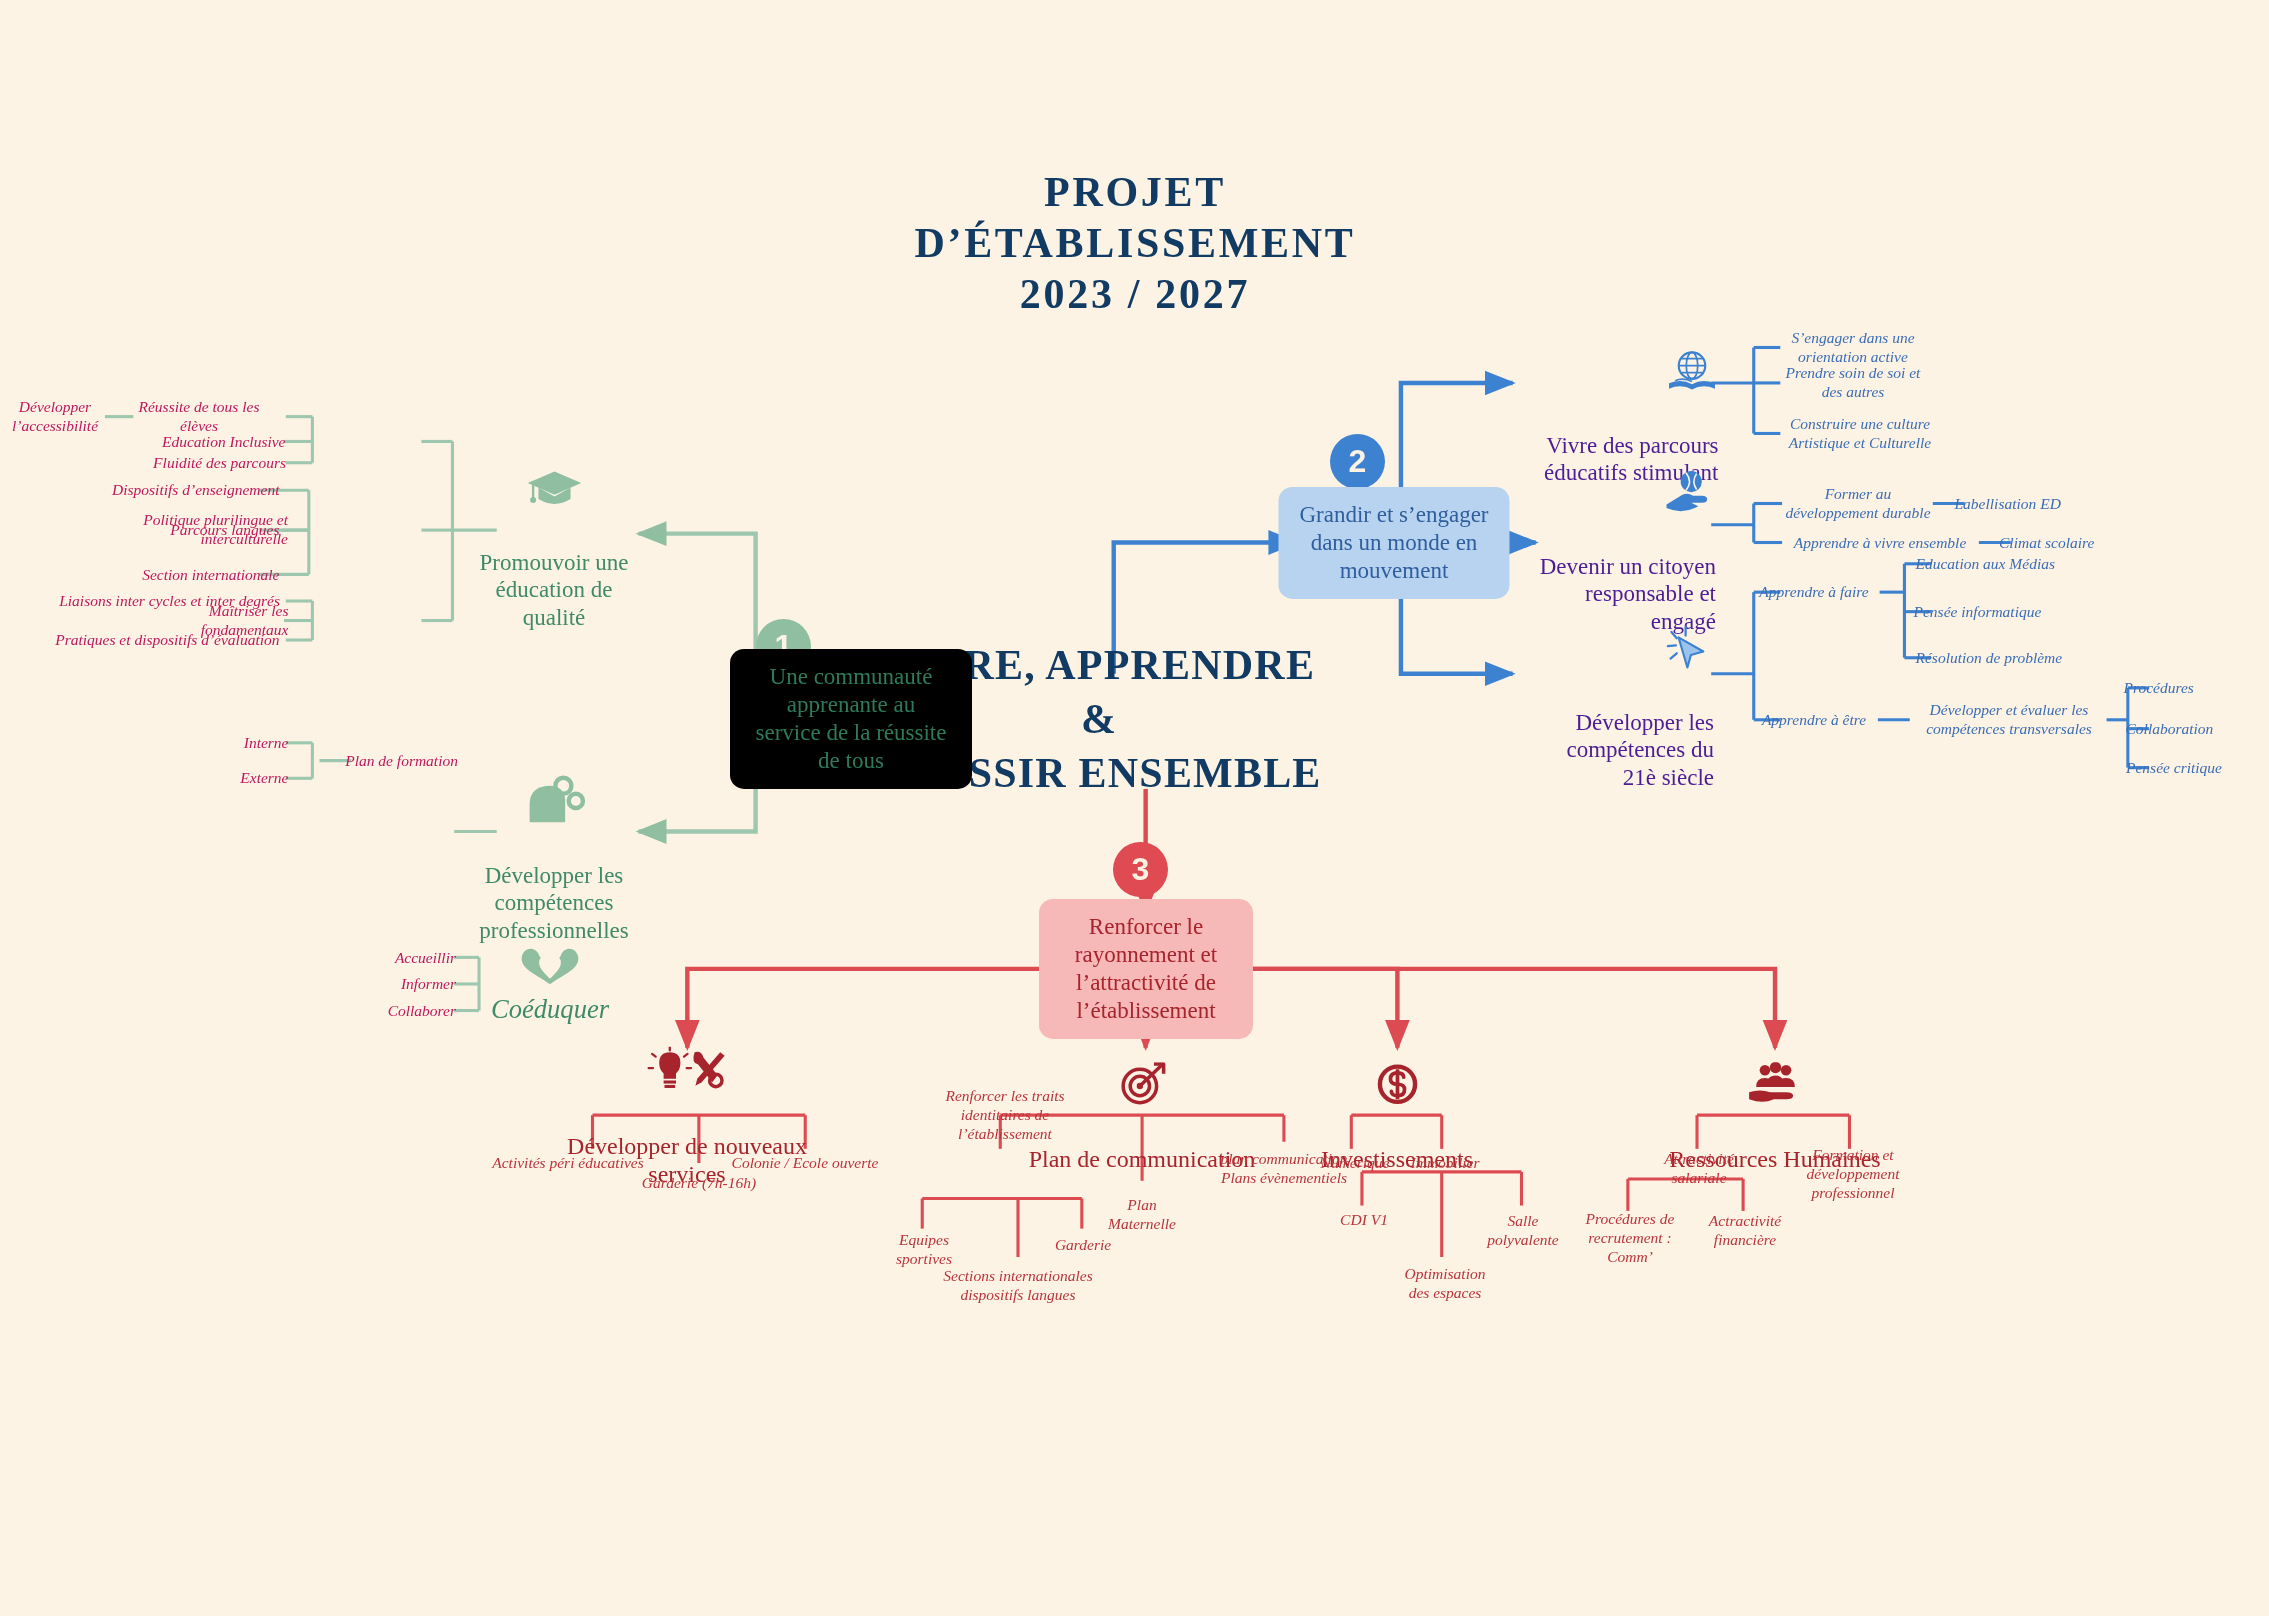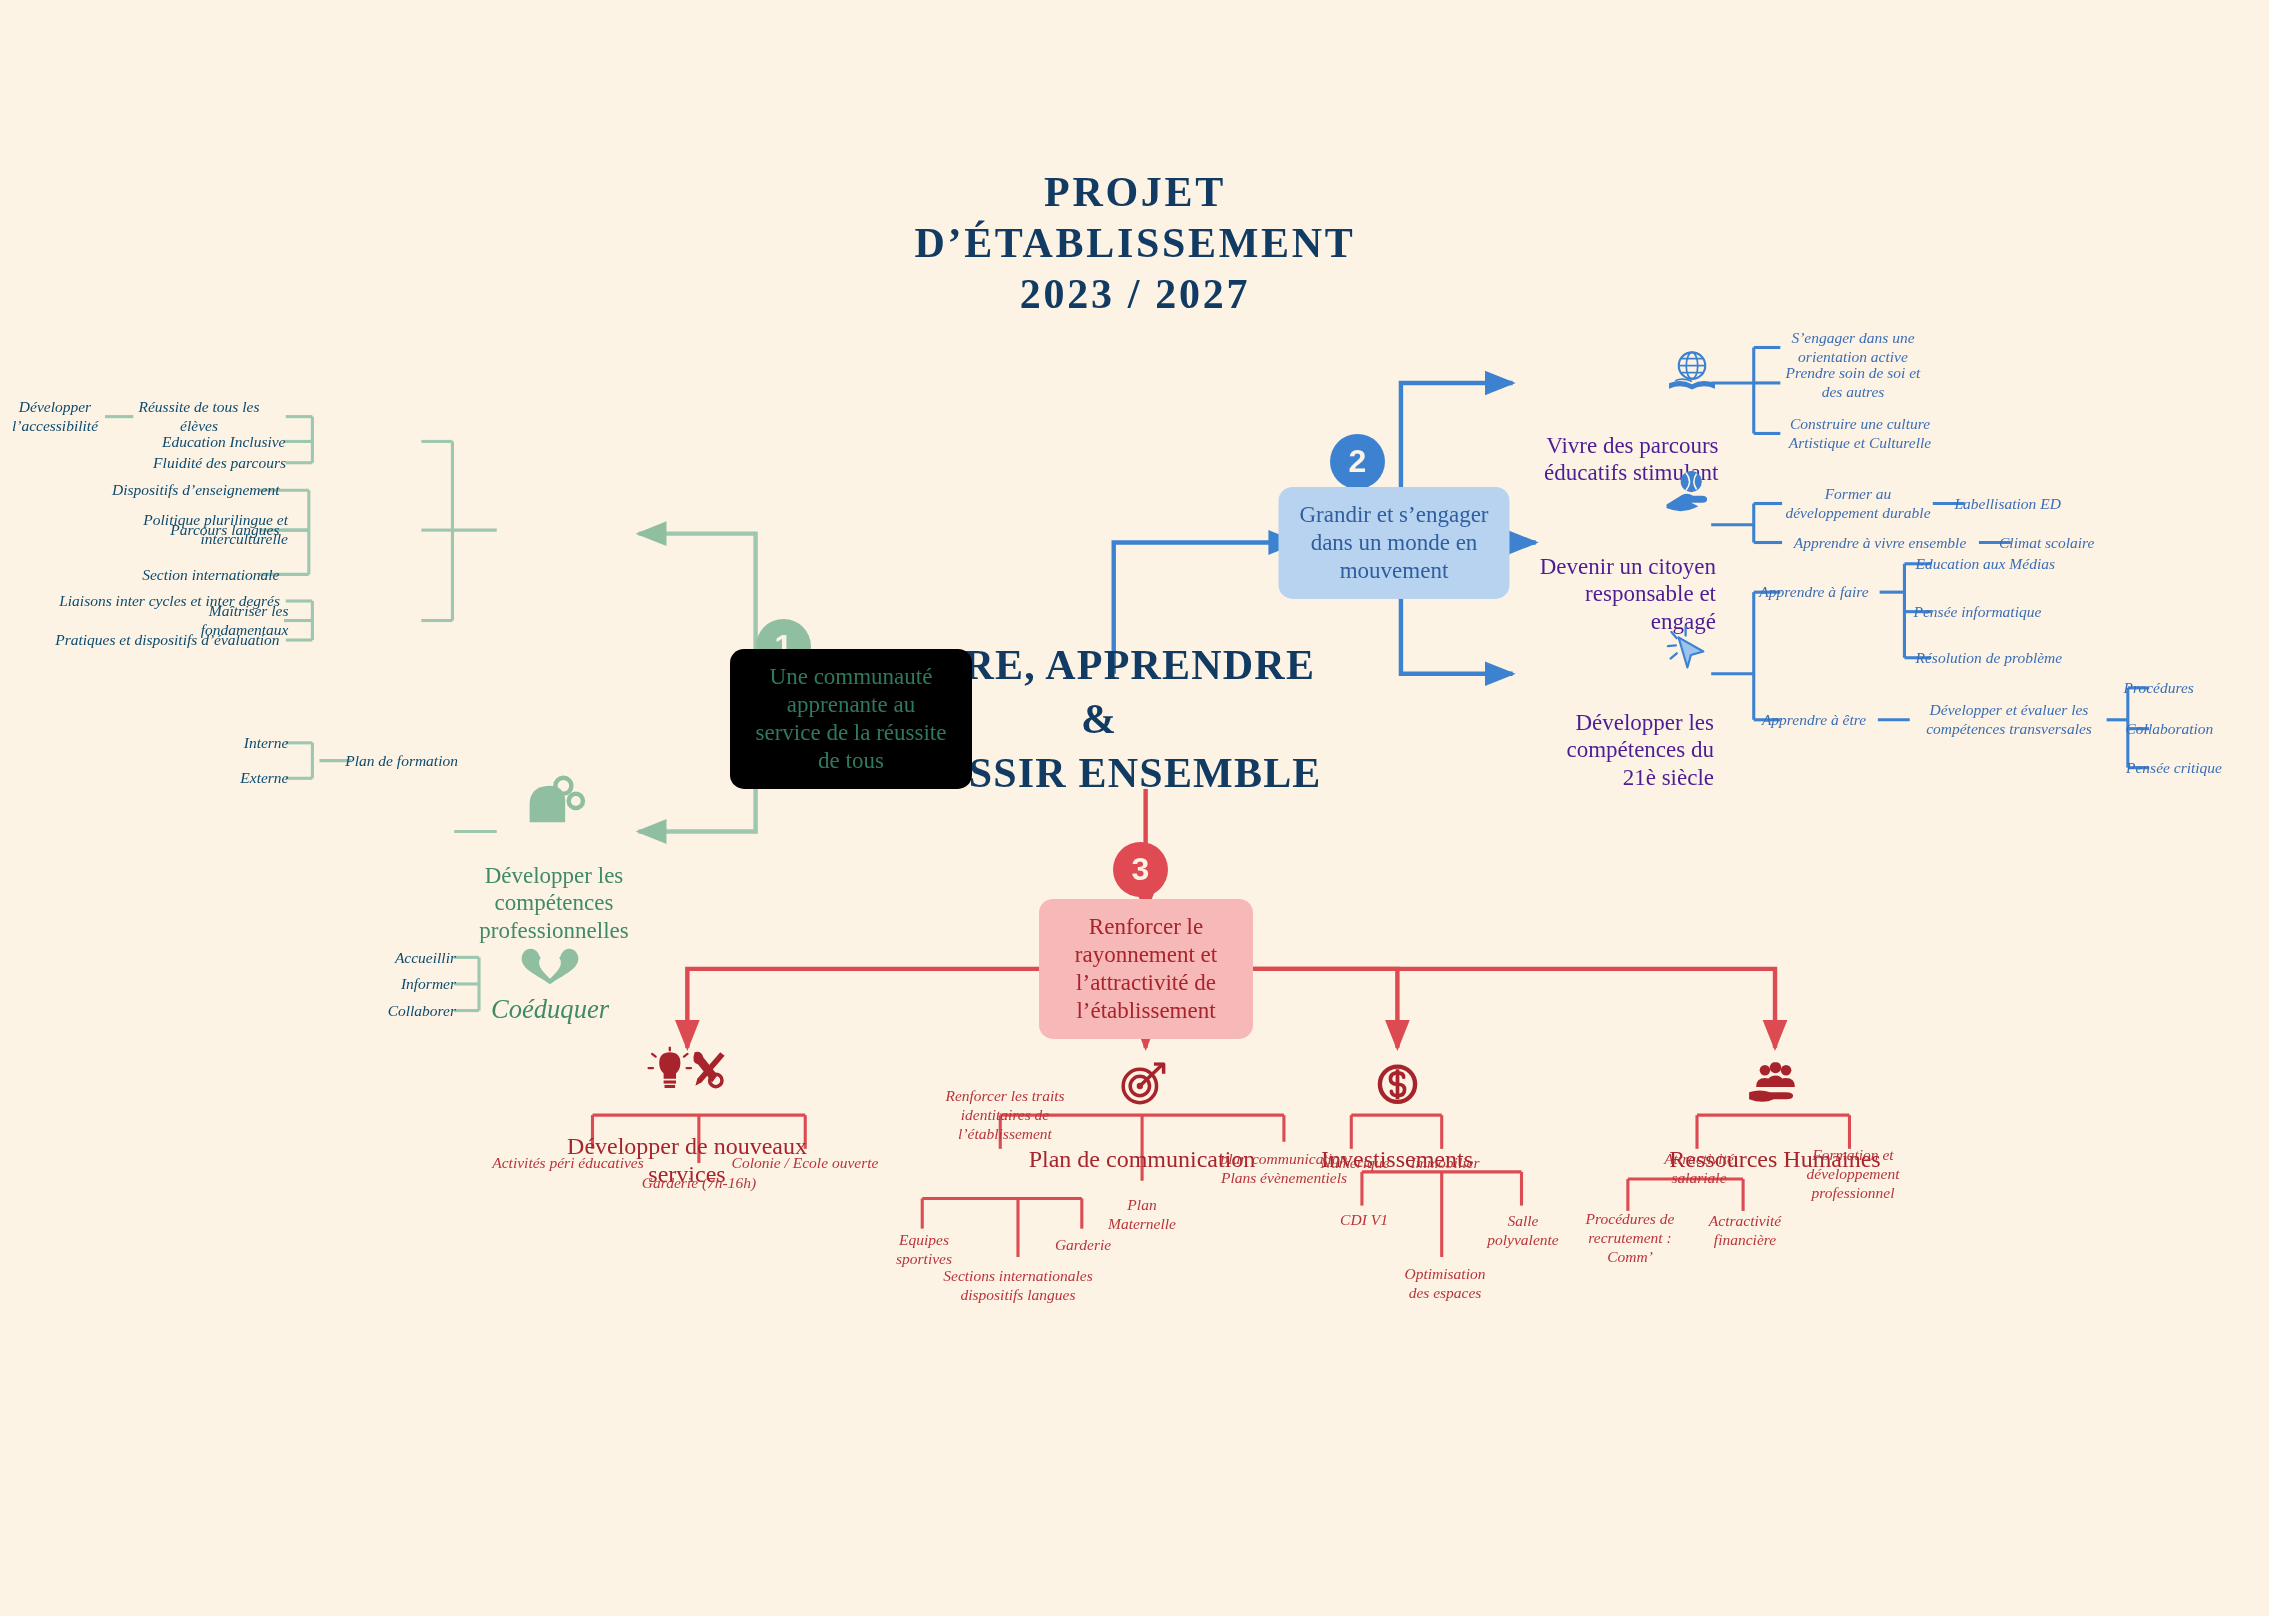--- a/index.html
+++ b/index.html
@@ -68,21 +68,21 @@
   .l1.red{color:#a8242c;}
   .l1.red.plain{font-size:24px;}
 
   
   .leaf{
     font-style:italic;
     font-size:15.5px;
     line-height:1.22;
     white-space:pre-line;
   }
-  .leaf.green{color:#0c4a6e;}
+  .leaf.green{color:#be185d;}
   .leaf.blue{color:#3a6db5;}
   .leaf.red{color:#b9343a;}
   .leaf.l{text-align:left;}
   .leaf.r{text-align:right;}
   .leaf.c{text-align:center;}
 
   .icon{display:block;margin:0 auto 3.5px auto;}
   .coeduquer{font-style:italic;font-size:26.6px;color:#3f8a68;}
 </style>
 </head>
@@ -240,20 +240,33 @@
   <div class="node ctr" id="center-title">VIVRE, APPRENDRE
 &amp;
 RÉUSSIR ENSEMBLE</div>
 
   <div class="node badge" id="badge1">1</div>
   <div class="node branchbox ctr" id="box1" style="left:851px;top:719px;">Une communauté
 apprenante au
 service de la réussite
 de tous</div>
 
+  <div class="node ctr l1 green" style="left:554px;top:523px;width:204px;">
+    <span class="icon">
+      <svg width="57" height="41" viewBox="0 0 64 46">
+          <path d="M32 2 L62 15 L32 28 L2 15 Z" fill="#8fbfa0"></path>
+          <path d="M14 20 L14 33 Q32 44 50 33 L50 20 L32 30 Z" fill="#8fbfa0"></path>
+          <path d="M8 17 L8 32" stroke="#8fbfa0" stroke-width="2.6" fill="none"></path>
+          <circle cx="8" cy="34" r="3.4" fill="#8fbfa0"></circle>
+        </svg>
+    </span>
+    <span>Promouvoir une
+éducation de
+qualité</span>
+  </div>
 
   <div class="node ctr l1 green" style="left:554px;top:832px;width:213px;">
     <span class="icon">
       <svg width="64" height="50" viewBox="0 0 72 56">
           <path d="M8 54 L8 34 Q8 14 30 13 Q46 13 48 28 L48 54 Z" fill="#8fbfa0"></path>
           <circle cx="28" cy="32" r="11" fill="none" stroke="#8fbfa0" stroke-width="5"></circle>
           <circle cx="28" cy="32" r="4" fill="#8fbfa0"></circle>
           <circle cx="46" cy="13" r="9" fill="none" stroke="#8fbfa0" stroke-width="5"></circle>
           <circle cx="60" cy="30" r="8" fill="none" stroke="#8fbfa0" stroke-width="5"></circle>
         </svg>

